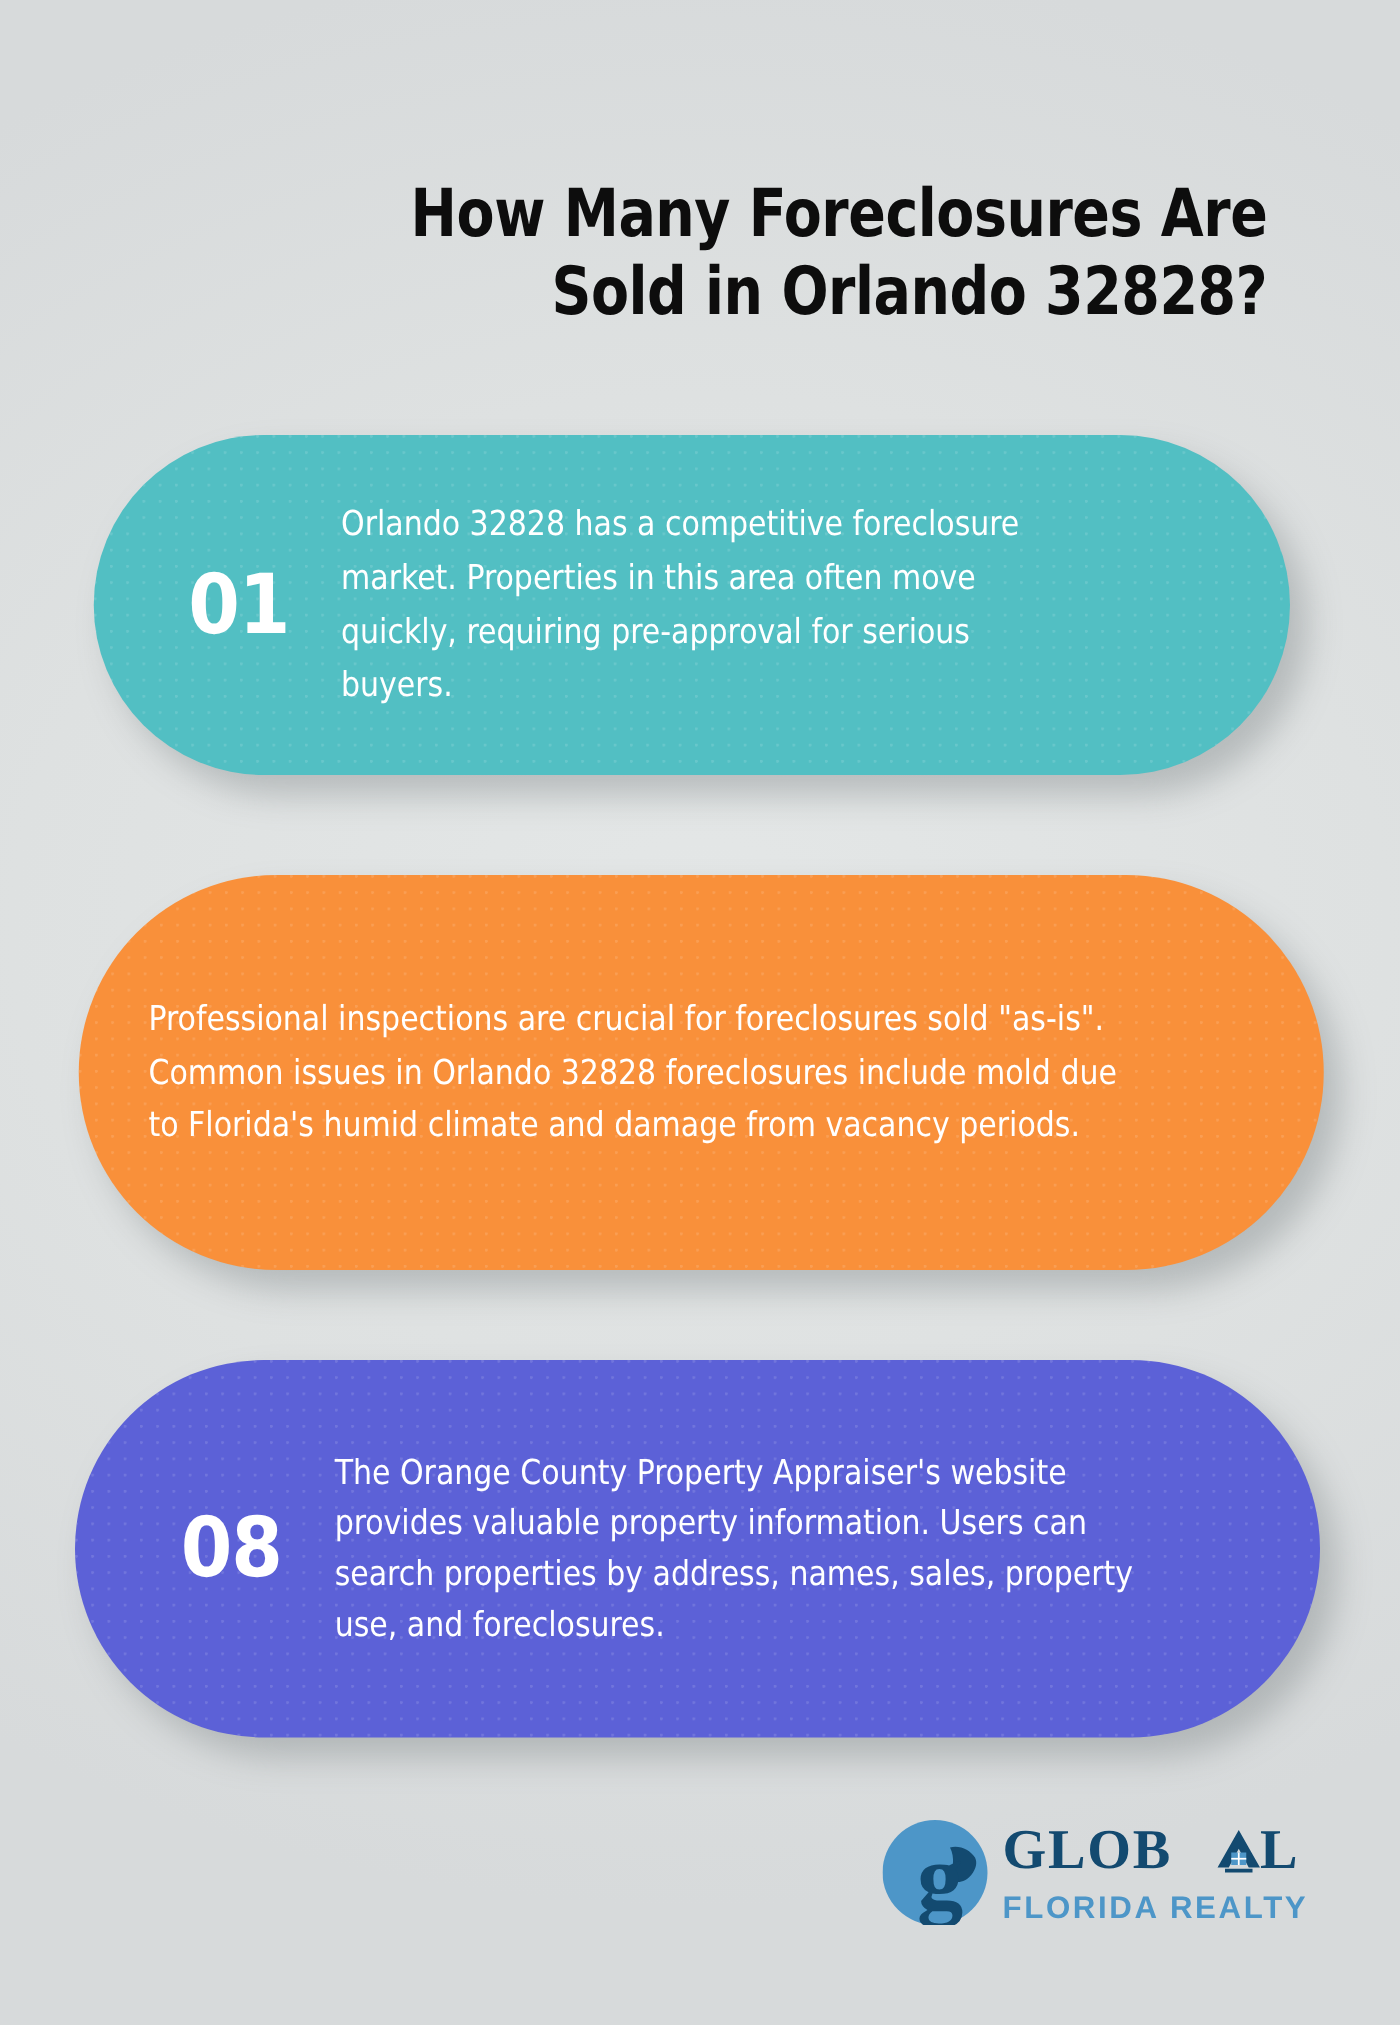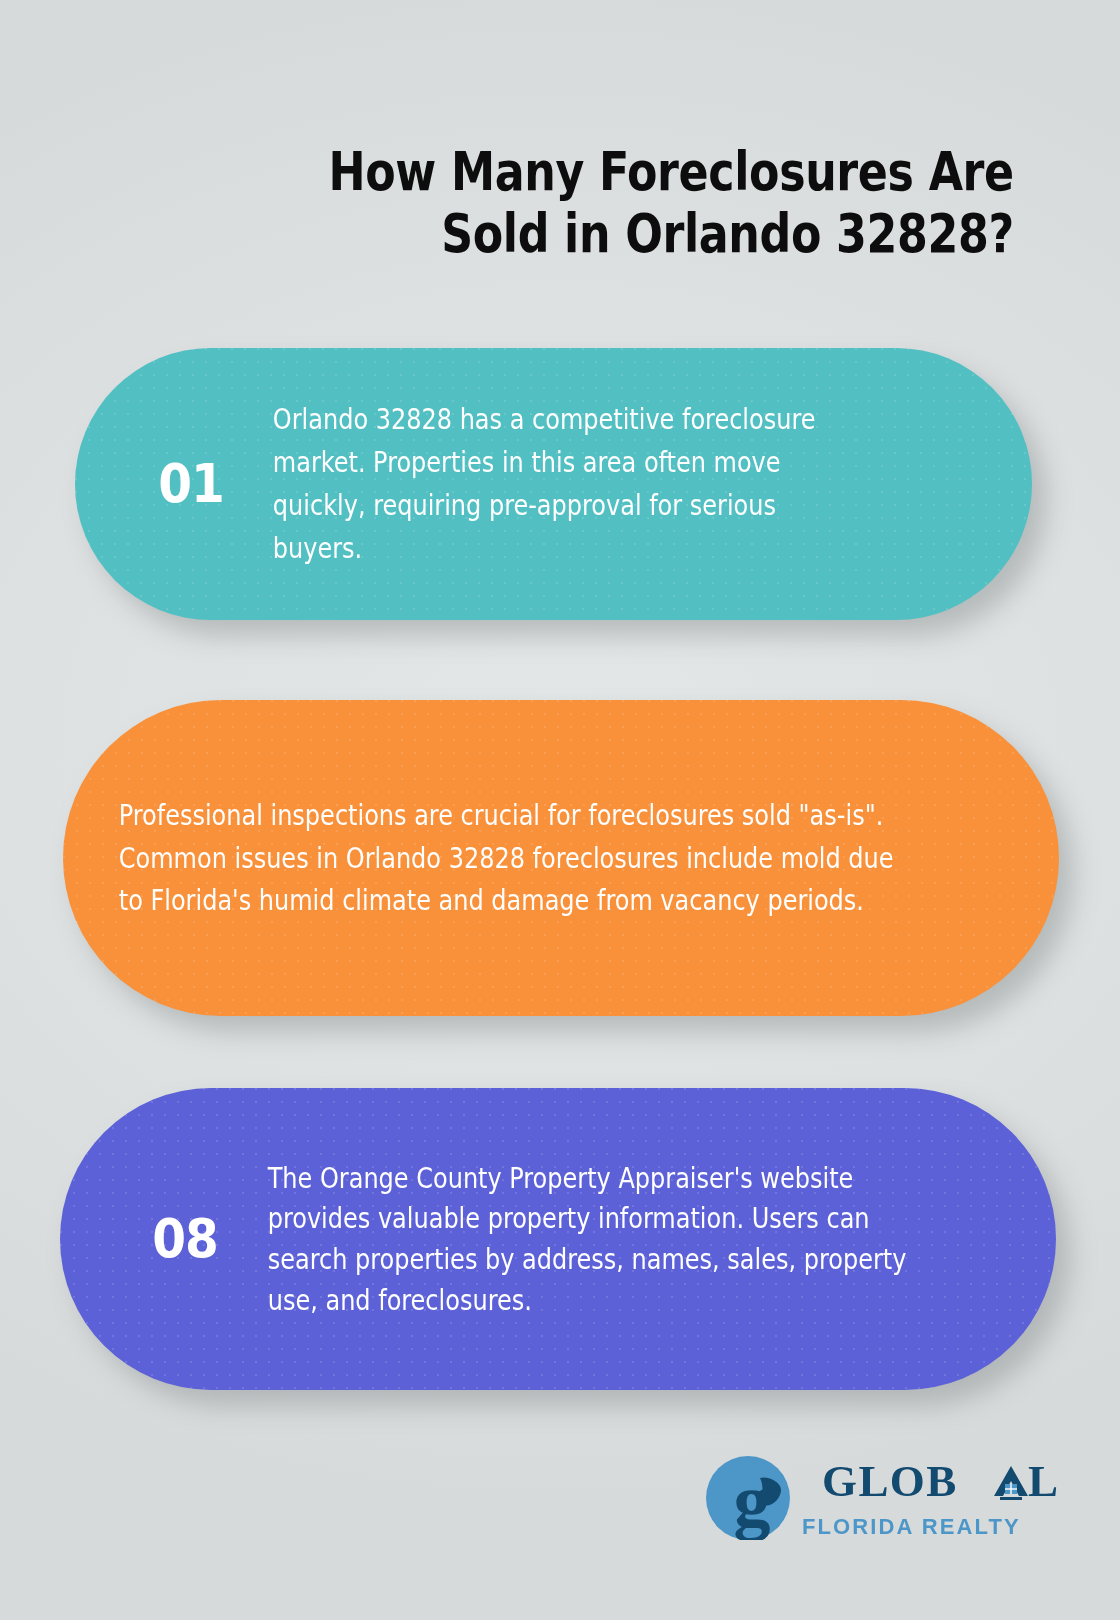--- a/index.html
+++ b/index.html
@@ -61,21 +61,21 @@
     border-radius: 999px;
     pointer-events: none;
     background-image:
       radial-gradient(circle at 1px 1px, rgba(255,255,255,0.13) 1px, transparent 1.4px);
     background-size: 13px 13px;
   }
   .card-num {
     flex: 0 0 auto;
     font-family: "Liberation Sans Narrow", "DejaVu Sans Condensed", "Liberation Sans", sans-serif;
     font-weight: 700;
-    font-size: 54px;
+    font-size: 66px;
     line-height: 1;
     letter-spacing: -1px;
     color: #ffffff;
     position: relative;
     z-index: 2;
     text-align: center;
   }
   .card-text {
     flex: 1 1 auto;
     font-family: "Liberation Sans Narrow", "DejaVu Sans Condensed", "Liberation Sans", sans-serif;
@@ -142,27 +142,26 @@
   }
   .logo-words {
     flex: 1 1 auto;
     padding-left: 8px;
     margin-top: 2px;
   }
   .logo-global-row {
     display: block;
     height: 48px;
     position: relative;
-    margin-left: 20px;
   }
   .logo-global-row svg { display: block; }
   .logo-realty {
     font-family: "Liberation Sans Narrow", "Liberation Sans", sans-serif;
     font-weight: 700;
-    font-size: 22px;
+    font-size: 25px;
     letter-spacing: 2.1px;
     color: #4d96c8;
     line-height: 1;
     margin-top: 11px;
     white-space: nowrap;
     transform: scaleX(1.0);
     transform-origin: left center;
   }
 </style>
 </head>

